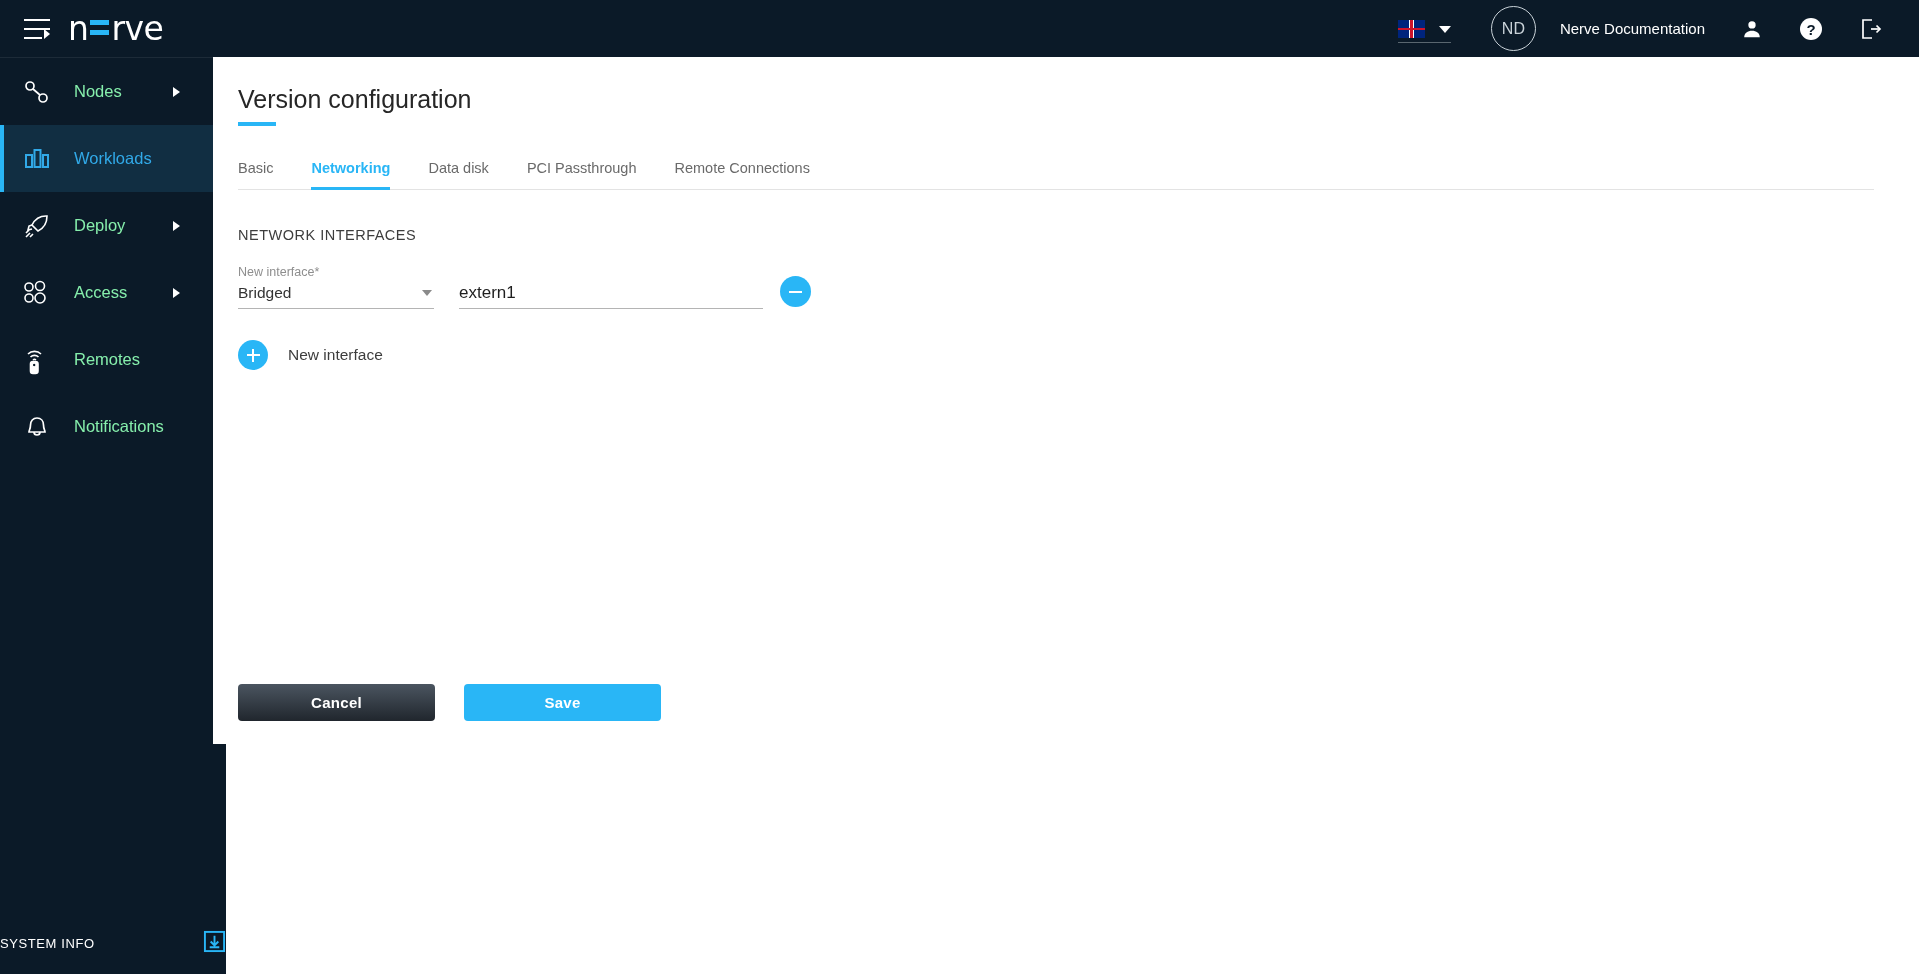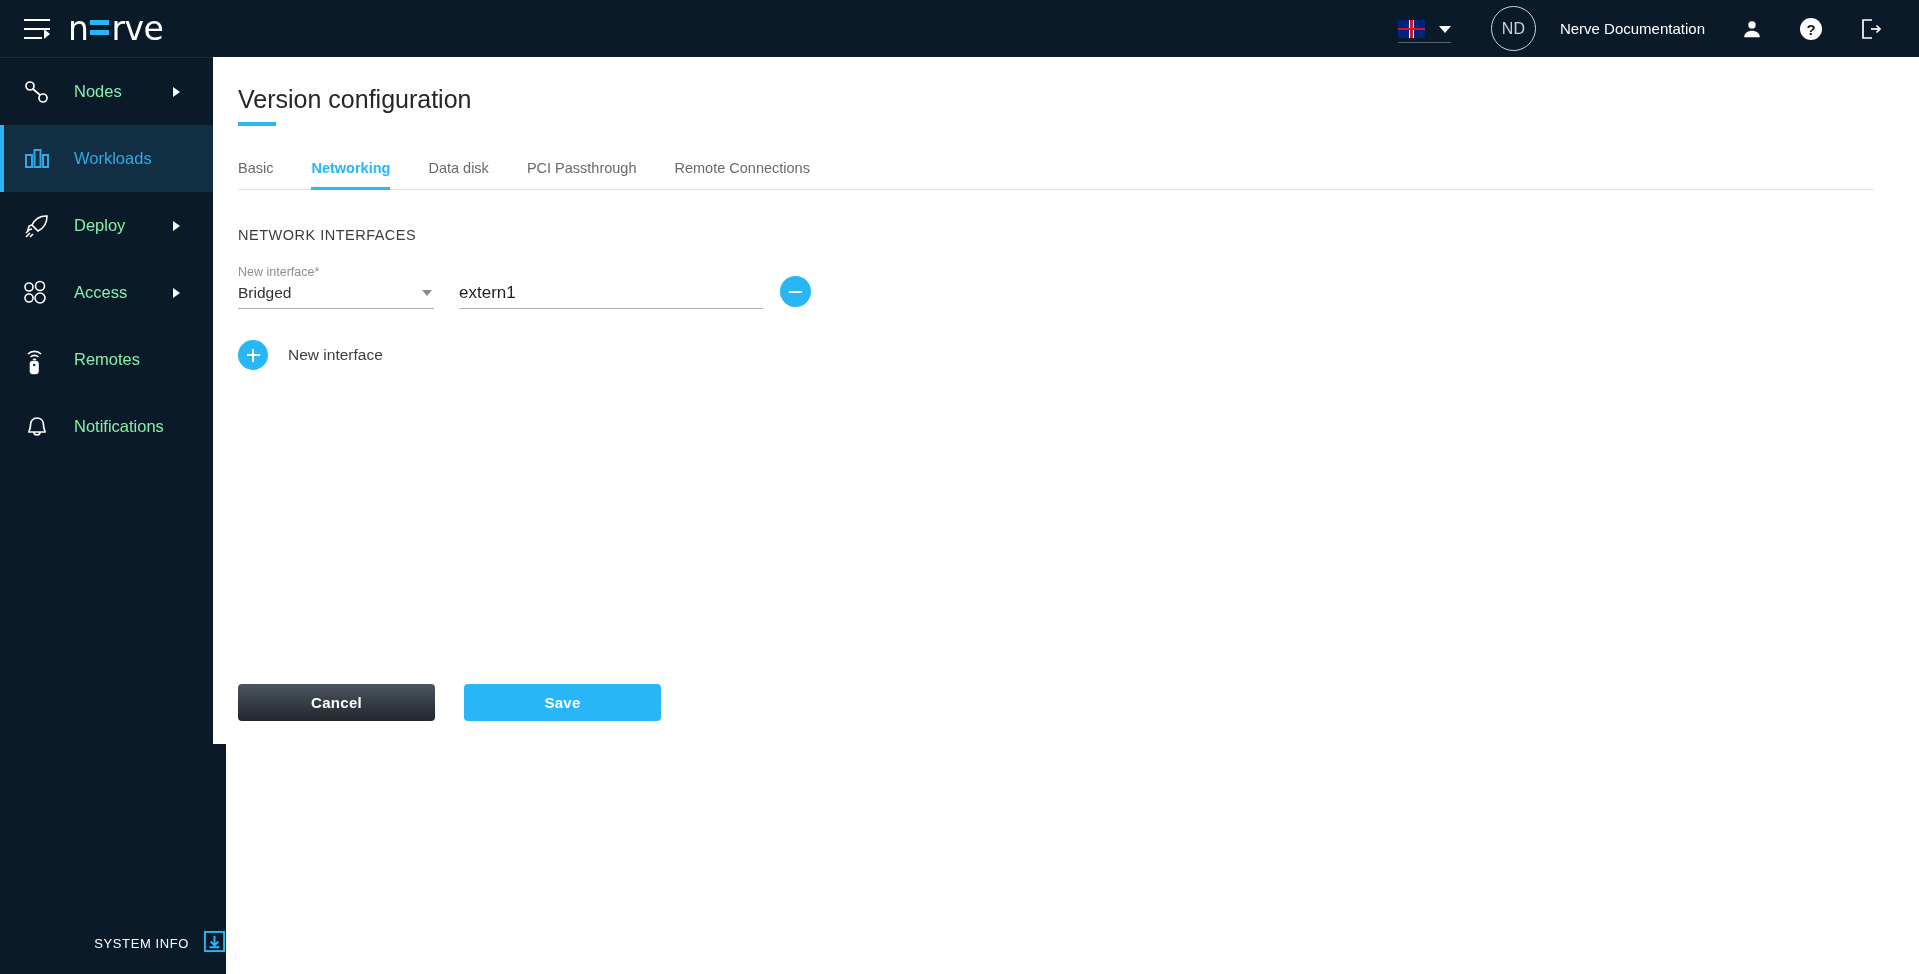--- a/index.html
+++ b/index.html
@@ -105,21 +105,21 @@
   .nav-icon { width: 38px; height: 34px; display: flex; align-items: center; justify-content: center; margin-right: 18px; }
   .nav-label { font-size: 16.5px; }
   .nav-arrow {
     position: absolute; right: 46px;
     width: 0; height: 0;
     border-top: 5px solid transparent; border-bottom: 5px solid transparent;
     border-left: 7px solid #ffffff;
   }
   .sysinfo {
     position: absolute; bottom: 0; left: 0; width: 226px; height: 62px;
-    display: flex; align-items: center; justify-content: flex-end; gap: 14px;
+    display: flex; align-items: center; justify-content: space-between; gap: 14px;
     color: #ffffff; font-size: 13px; letter-spacing: 0.6px; cursor: pointer;
   }
 
   
   .main {
     position: absolute; top: 57px; left: 213px;
     width: 1693px; height: 687px; background: #ffffff;
   }
   .page-title {
     margin: 28px 0 0 25px; font-size: 25px; color: #262626; font-weight: 400;

